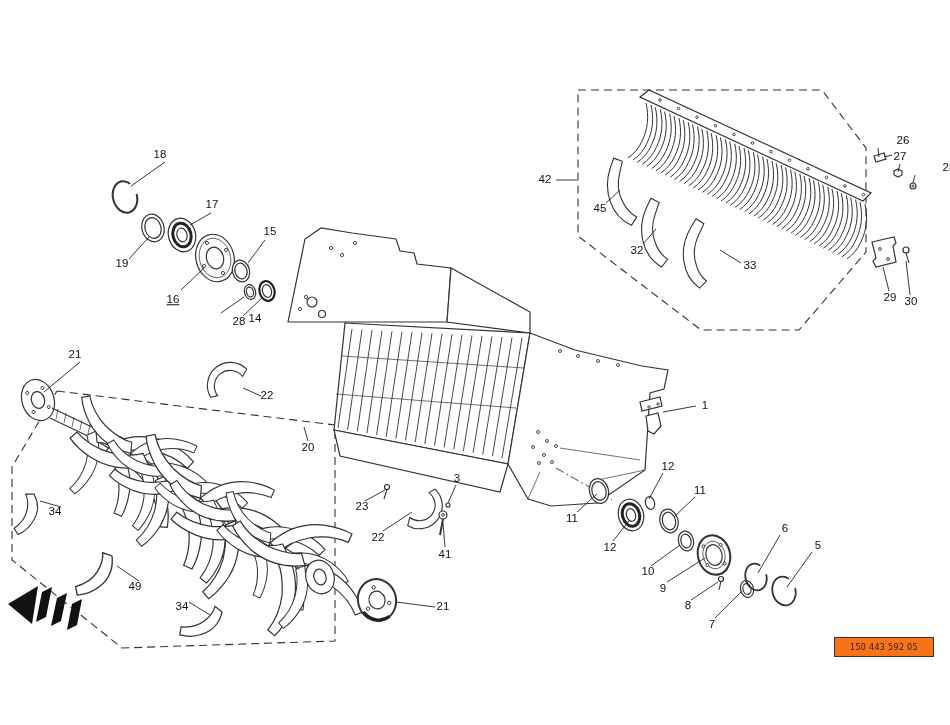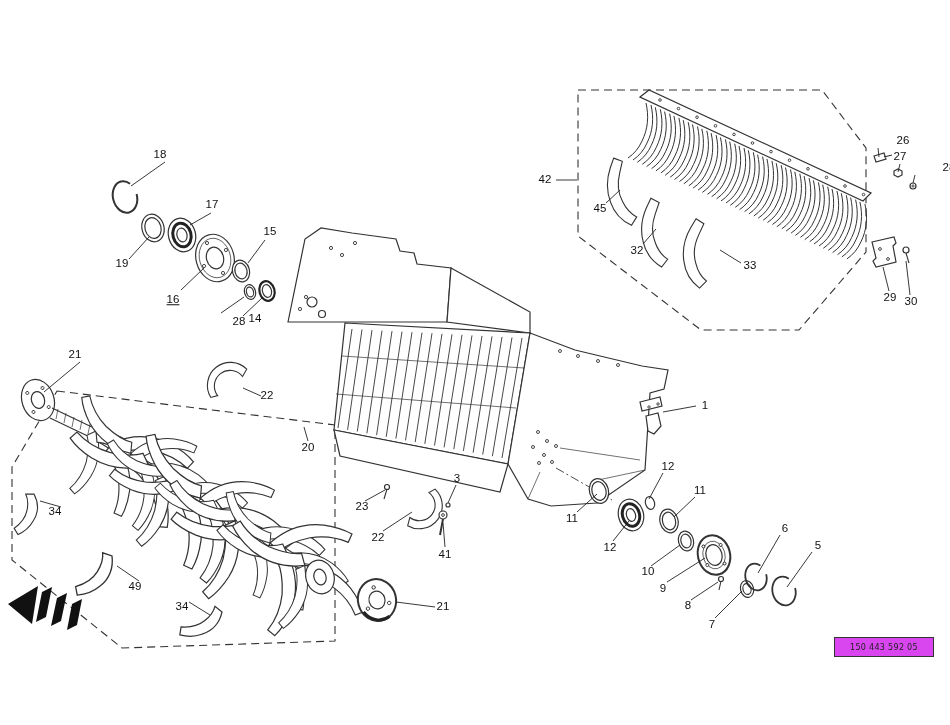--- a/index.html
+++ b/index.html
@@ -4,21 +4,21 @@
 <style>
   html,body{margin:0;padding:0;background:#fff;}
   .stage{position:relative;width:950px;height:725px;background:#ffffff;overflow:hidden;
          font-family:"Liberation Sans",sans-serif;}
   .stage svg{position:absolute;left:0;top:0;}
   .callout-layer{position:absolute;left:0;top:0;width:100%;height:100%;pointer-events:none;}
   .callout{position:absolute;transform:translate(-50%,-50%);font-size:11.5px;color:#111;
            font-family:"Liberation Sans",sans-serif;line-height:1;}
   .drawing-number{position:absolute;left:834px;top:637px;width:98px;height:18px;border:1px solid #333;
            display:flex;align-items:center;justify-content:center;font-size:8px;color:#222;
-           font-family:"DejaVu Sans",sans-serif;letter-spacing:.3px;background:#d946ef;}
+           font-family:"DejaVu Sans",sans-serif;letter-spacing:.3px;background:#f97316;}
   
   .region{stroke:#333;stroke-width:1.1;fill:none;stroke-dasharray:8 5;}
   .part{stroke:#333;stroke-width:1.2;fill:#fff;}
   .pline{stroke:#333;stroke-width:1.1;fill:none;}
   .thin{stroke:#333;stroke-width:.7;fill:none;}
   .ring{fill:#fff;stroke:#333;stroke-width:1.2;}
   .dark{fill:none;stroke:#222;stroke-width:3;}
   .snap{fill:none;stroke:#333;stroke-width:2;stroke-dasharray:86 14;}
   .bolt{fill:#fff;stroke:#333;stroke-width:.9;}
   .dashdot{stroke:#333;stroke-width:.9;fill:none;stroke-dasharray:9 3 2 3;}

